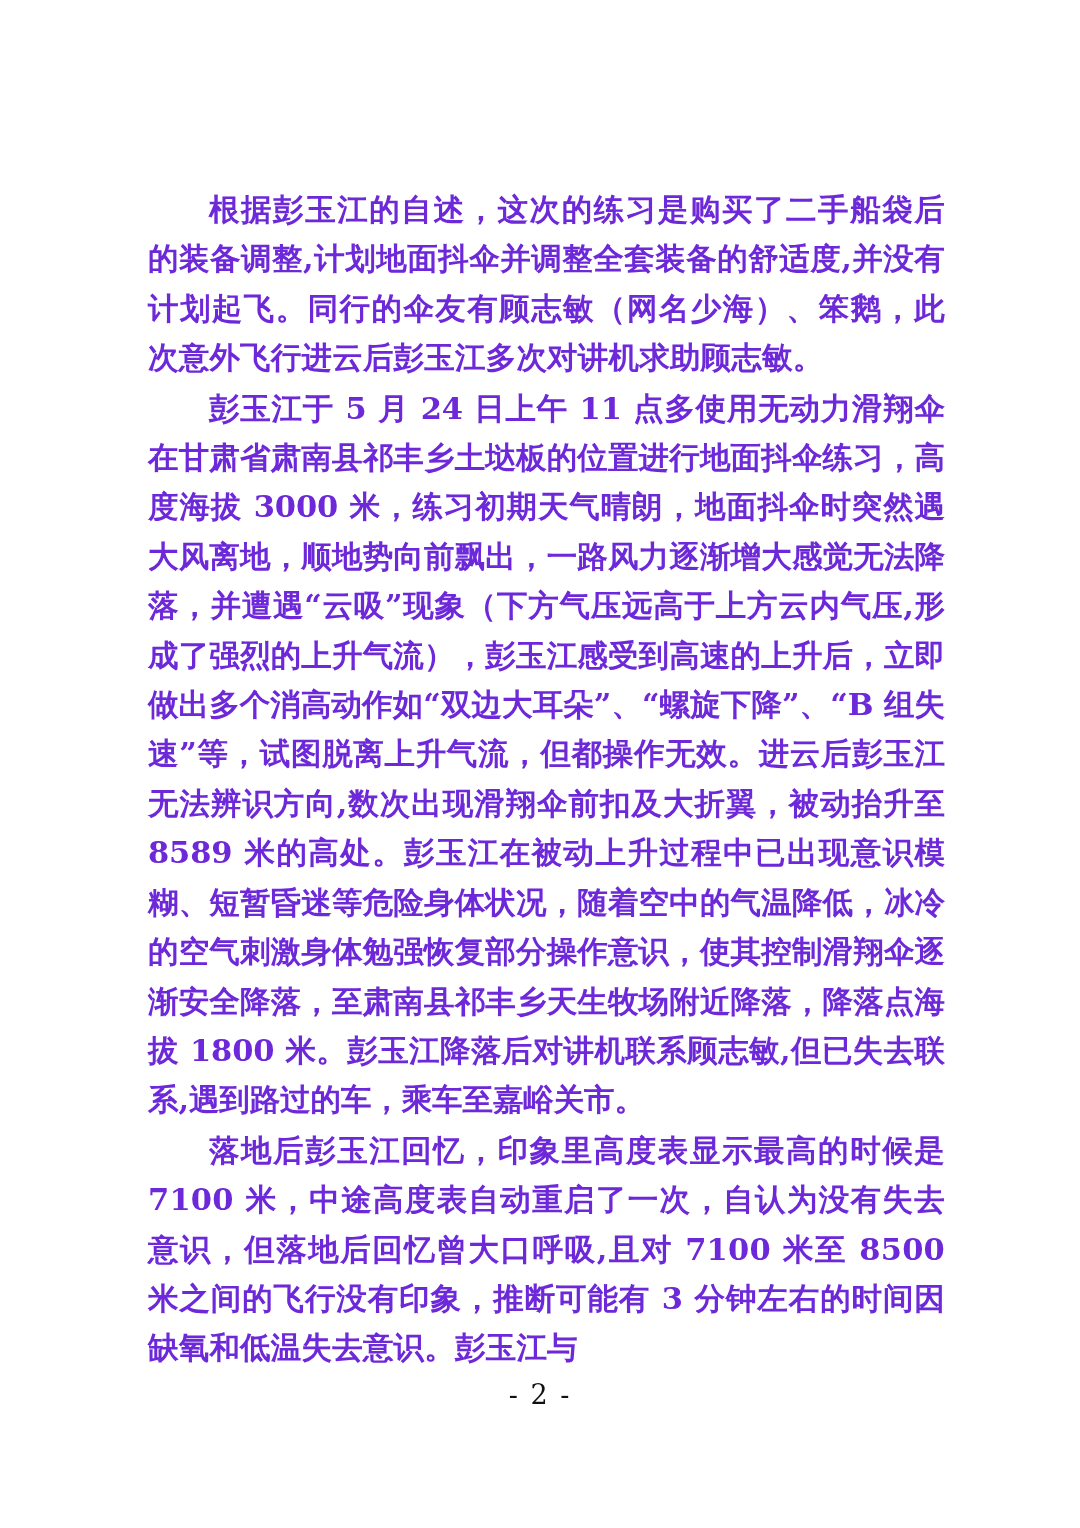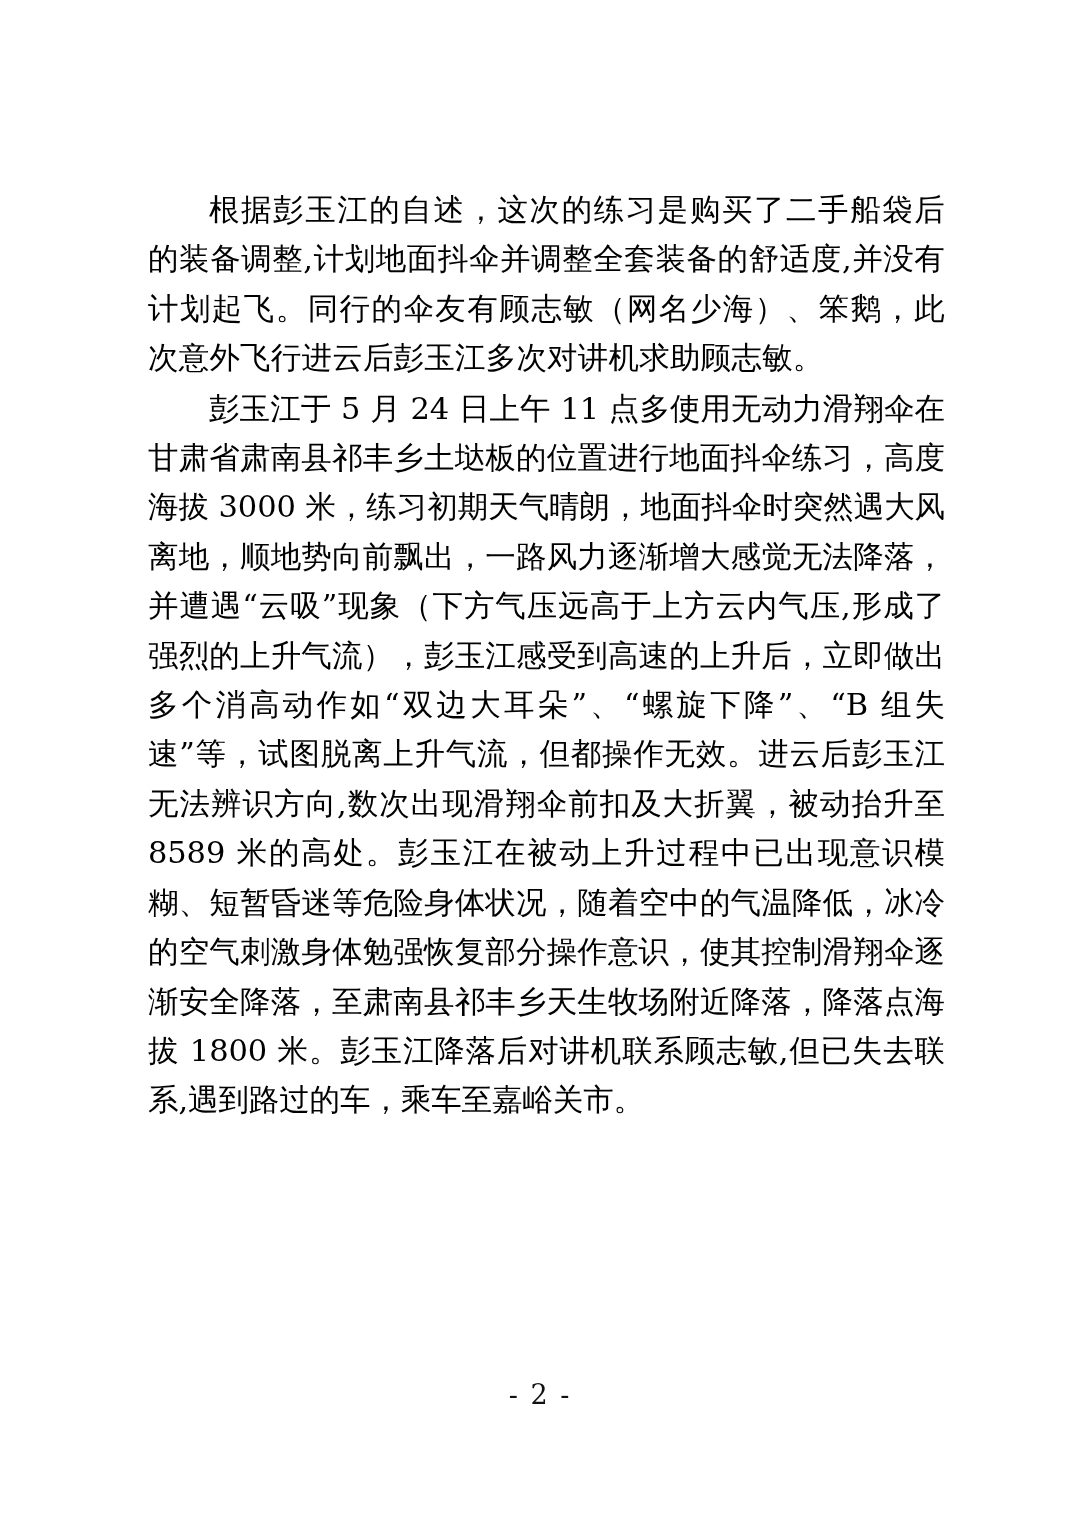--- a/index.html
+++ b/index.html
@@ -20,21 +20,22 @@
     box-sizing: border-box;
     padding: 185px 135px 0 148px;
     background: #ffffff;
   }
   .doc-body {
     font-size: 30.5px;
     line-height: 1.62;
     text-align: justify;
     text-justify: inter-ideograph;
     letter-spacing: 0.2px;
-    color: #000000;
+    color: #6d28d9;
+    font-weight: bold;
   }
   .para {
     margin: 0 0 1px 0;
     text-indent: 2em;
     font-family: "DejaVu Serif", "Liberation Serif", serif;
   }
   .para.tight {
     letter-spacing: -0.1px;
   }
   .page-number {
@@ -49,15 +50,16 @@
     letter-spacing: 2px;
   }
 </style>
 </head>
 <body>
 
 <div class="page">
   <div class="doc-body">
     <p class="para">根据彭玉江的自述，这次的练习是购买了二手船袋后的装备调整,计划地面抖伞并调整全套装备的舒适度,并没有计划起飞。同行的伞友有顾志敏（网名少海）、笨鹅，此次意外飞行进云后彭玉江多次对讲机求助顾志敏。</p>
     <p class="para tight">彭玉江于 5 月 24 日上午 11 点多使用无动力滑翔伞在甘肃省肃南县祁丰乡土垯板的位置进行地面抖伞练习，高度海拔 3000 米，练习初期天气晴朗，地面抖伞时突然遇大风离地，顺地势向前飘出，一路风力逐渐增大感觉无法降落，并遭遇“云吸”现象（下方气压远高于上方云内气压,形成了强烈的上升气流），彭玉江感受到高速的上升后，立即做出多个消高动作如“双边大耳朵”、“螺旋下降”、“B 组失速”等，试图脱离上升气流，但都操作无效。进云后彭玉江无法辨识方向,数次出现滑翔伞前扣及大折翼，被动抬升至 8589 米的高处。彭玉江在被动上升过程中已出现意识模糊、短暂昏迷等危险身体状况，随着空中的气温降低，冰冷的空气刺激身体勉强恢复部分操作意识，使其控制滑翔伞逐渐安全降落，至肃南县祁丰乡天生牧场附近降落，降落点海拔 1800 米。彭玉江降落后对讲机联系顾志敏,但已失去联系,遇到路过的车，乘车至嘉峪关市。</p>
+    <p class="para">落地后彭玉江回忆，印象里高度表显示最高的时候是 7100 米，中途高度表自动重启了一次，自认为没有失去意识，但落地后回忆曾大口呼吸,且对 7100 米至 8500 米之间的飞行没有印象，推断可能有 3 分钟左右的时间因缺氧和低温失去意识。彭玉江与</p>
   </div>
   <div class="page-number">- 2 -</div>
 </div>
 
 </body></html>

